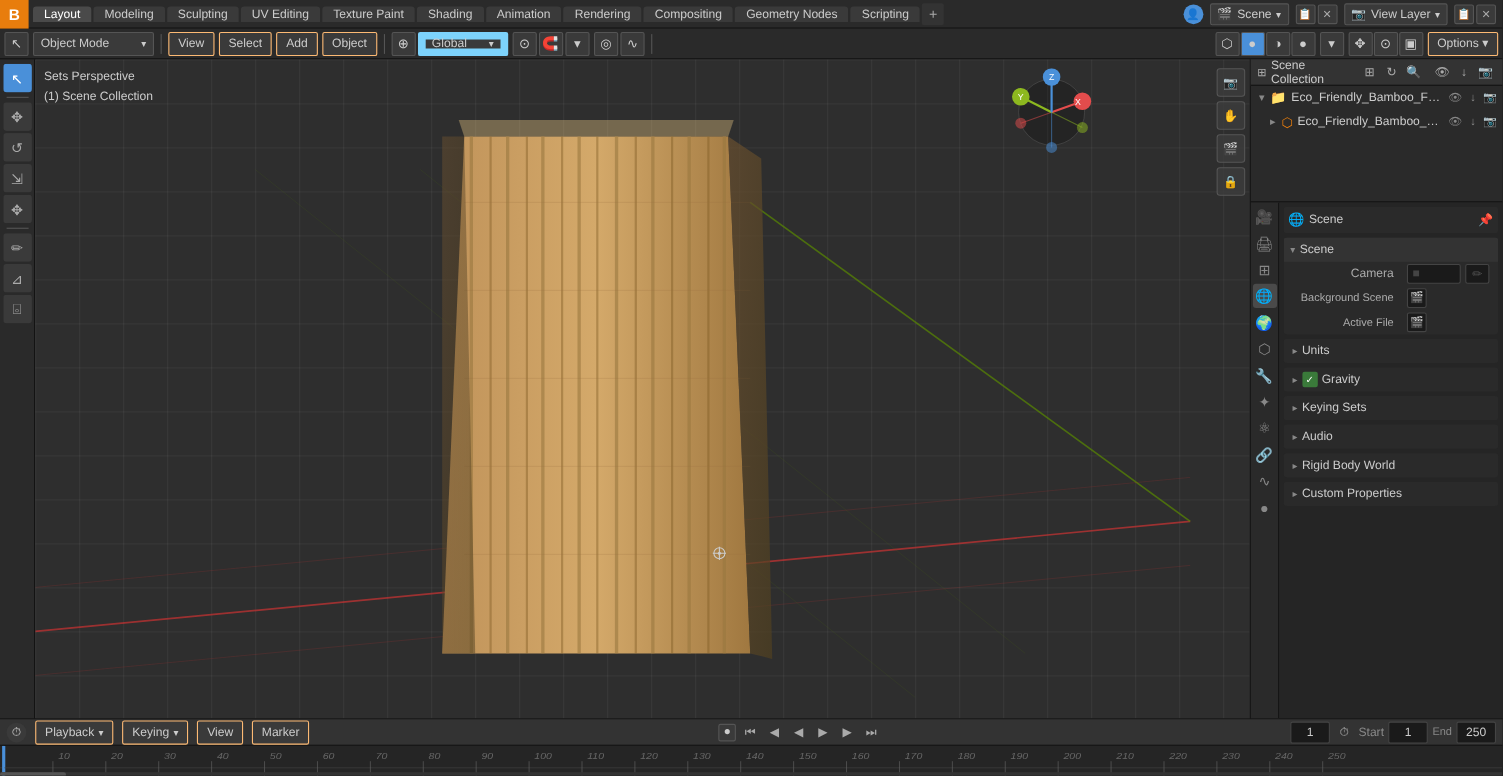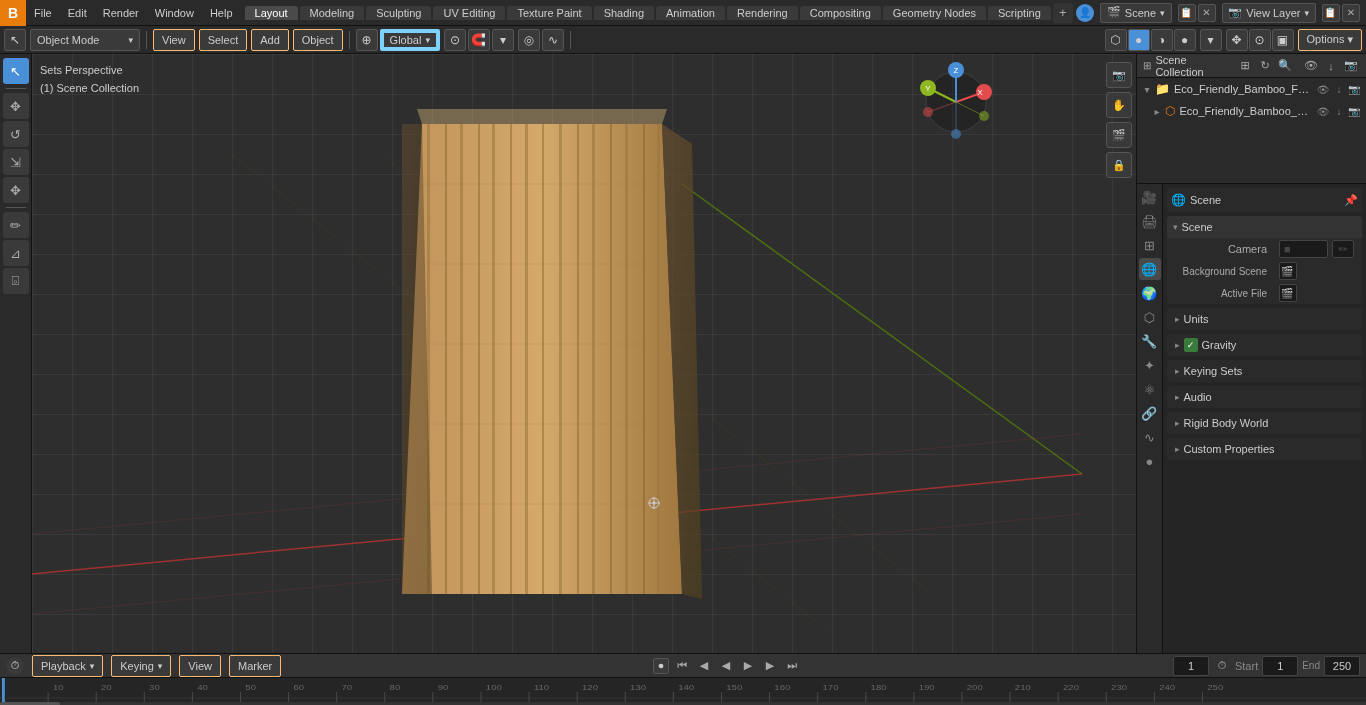--- a/index.html
+++ b/index.html
@@ -111,27 +111,27 @@
       font-size: 11px;
       border-radius: 2px;
       display: flex; align-items: center; gap: 4px;
       cursor: pointer;
     }
     .toolbar-separator {
       width: 1px; height: 18px; background: #555; margin: 0 2px;
     }
     .transform-select {
       background: #3a3a3a;
-      border: 4px solid #7dd3fc;
+      border: 7px solid #7dd3fc;
       color: #ccc;
       height: 22px;
       padding: 0 6px;
       font-size: 11px;
       border-radius: 2px;
-      display: flex; align-items: center; gap: 4px;
+      display: flex; align-items: center; gap: 20px;
       cursor: pointer;
     }
     .toolbar-icon-btn {
       width: 22px; height: 22px;
       background: #3a3a3a;
       border: 1px solid #555;
       border-radius: 2px;
       display: flex; align-items: center; justify-content: center;
       cursor: pointer;
       font-size: 12px;
@@ -431,40 +431,34 @@
     }
     .timeline-range {
       display: flex; align-items: center; gap: 4px;
       margin-left: auto;
     }
     .timeline-ruler {
       height: 28px;
       background: #2a2a2a;
       position: relative;
       overflow: hidden;
+      font-style: italic;
     }
 
     
     .bamboo-svg {
       width: 100%;
       height: 100%;
     }
   </style>
 </head>
 <body>
 
 <div class="top-menu-bar">
   <div class="blender-logo">B</div>
-  <div class="menu-items">
-    <div class="menu-item">File</div>
-    <div class="menu-item">Edit</div>
-    <div class="menu-item">Render</div>
-    <div class="menu-item">Window</div>
-    <div class="menu-item">Help</div>
-  </div>
   <div class="workspace-tabs">
     <div class="workspace-tab active">Layout</div>
     <div class="workspace-tab">Modeling</div>
     <div class="workspace-tab">Sculpting</div>
     <div class="workspace-tab">UV Editing</div>
     <div class="workspace-tab">Texture Paint</div>
     <div class="workspace-tab">Shading</div>
     <div class="workspace-tab">Animation</div>
     <div class="workspace-tab">Rendering</div>
     <div class="workspace-tab">Compositing</div>

